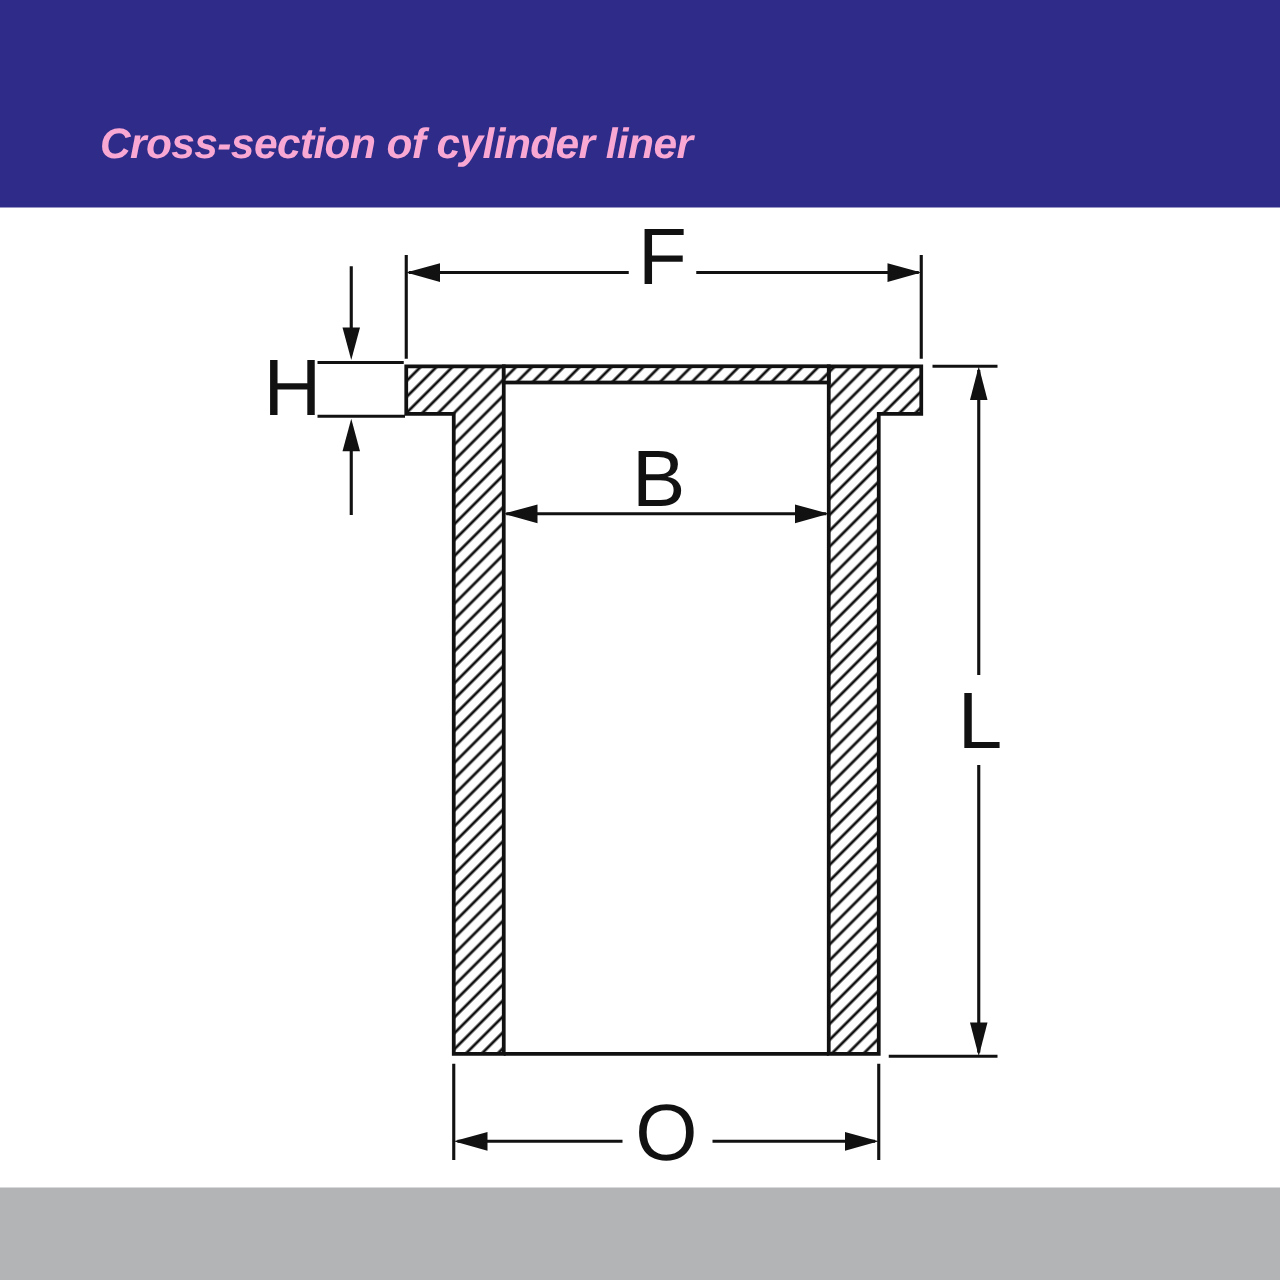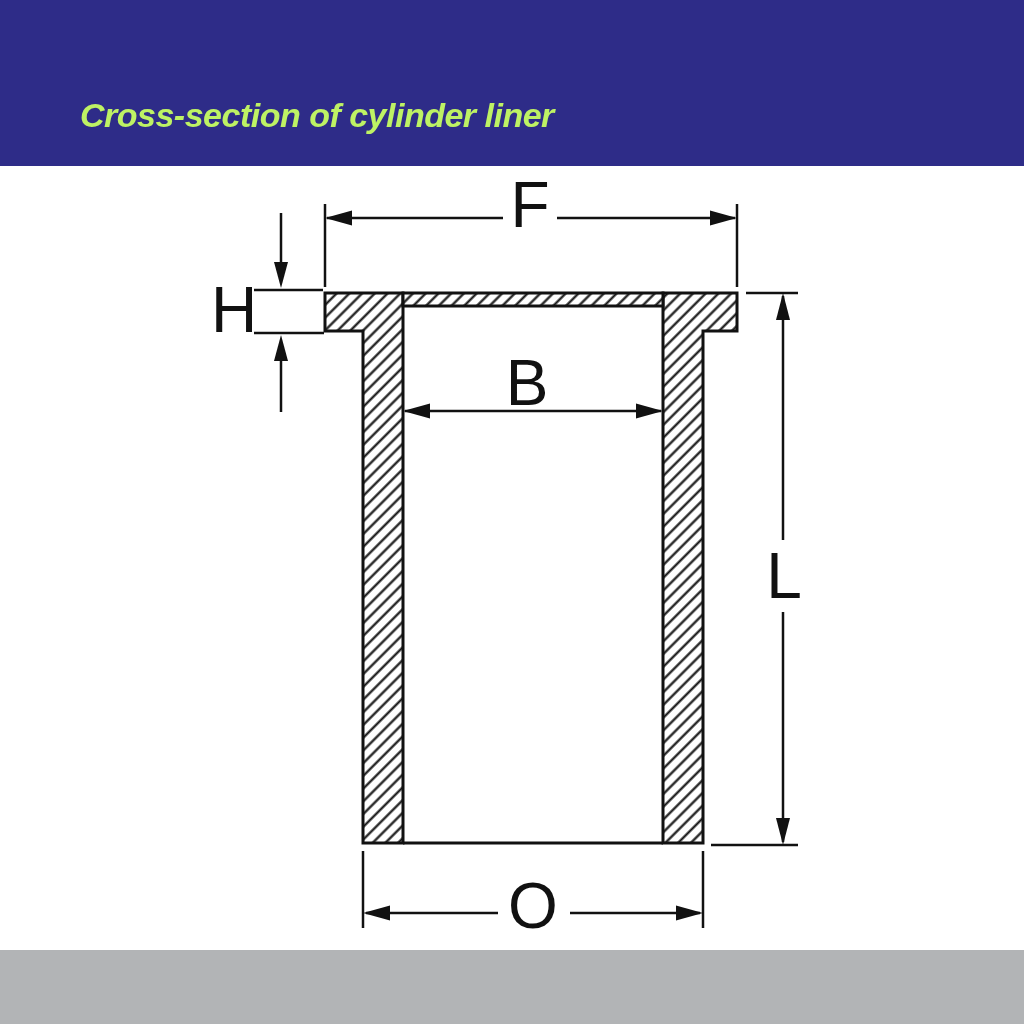--- a/index.html
+++ b/index.html
@@ -1,19 +1,19 @@
 <!DOCTYPE html>
 <html><head>
 <meta charset="utf-8">
 <style>
   html,body{margin:0;padding:0;background:#ffffff;}
   .page{position:relative;width:1024px;height:1024px;background:#ffffff;overflow:hidden;
         font-family:"Liberation Sans",sans-serif;}
   .header{position:absolute;top:0;left:0;width:1024px;height:166px;background:#2e2c88;z-index:2;}
-  .title{position:absolute;left:80px;top:96px;color:#bef264;font-size:34px;font-weight:700;
+  .title{position:absolute;left:80px;top:96px;color:#f9a8d4;font-size:34px;font-weight:700;
          font-style:italic;letter-spacing:-0.5px;}
   .footer{position:absolute;left:0;top:950px;width:1024px;height:74px;background:#b2b4b6;z-index:2;}
   svg.drawing{position:absolute;top:0;left:0;z-index:1;}
   svg .outline{fill:url(#hatch);stroke:#111111;stroke-width:3;stroke-linejoin:miter;}
   svg .edge{stroke:#111111;stroke-width:3;fill:none;}
   svg .dim{stroke:#111111;stroke-width:2.5;fill:none;}
   svg .arrow{fill:#111111;stroke:none;}
   svg text.dimlabel{font-family:"Liberation Sans",sans-serif;font-size:64px;fill:#111111;
                     text-anchor:middle;}
 </style>

